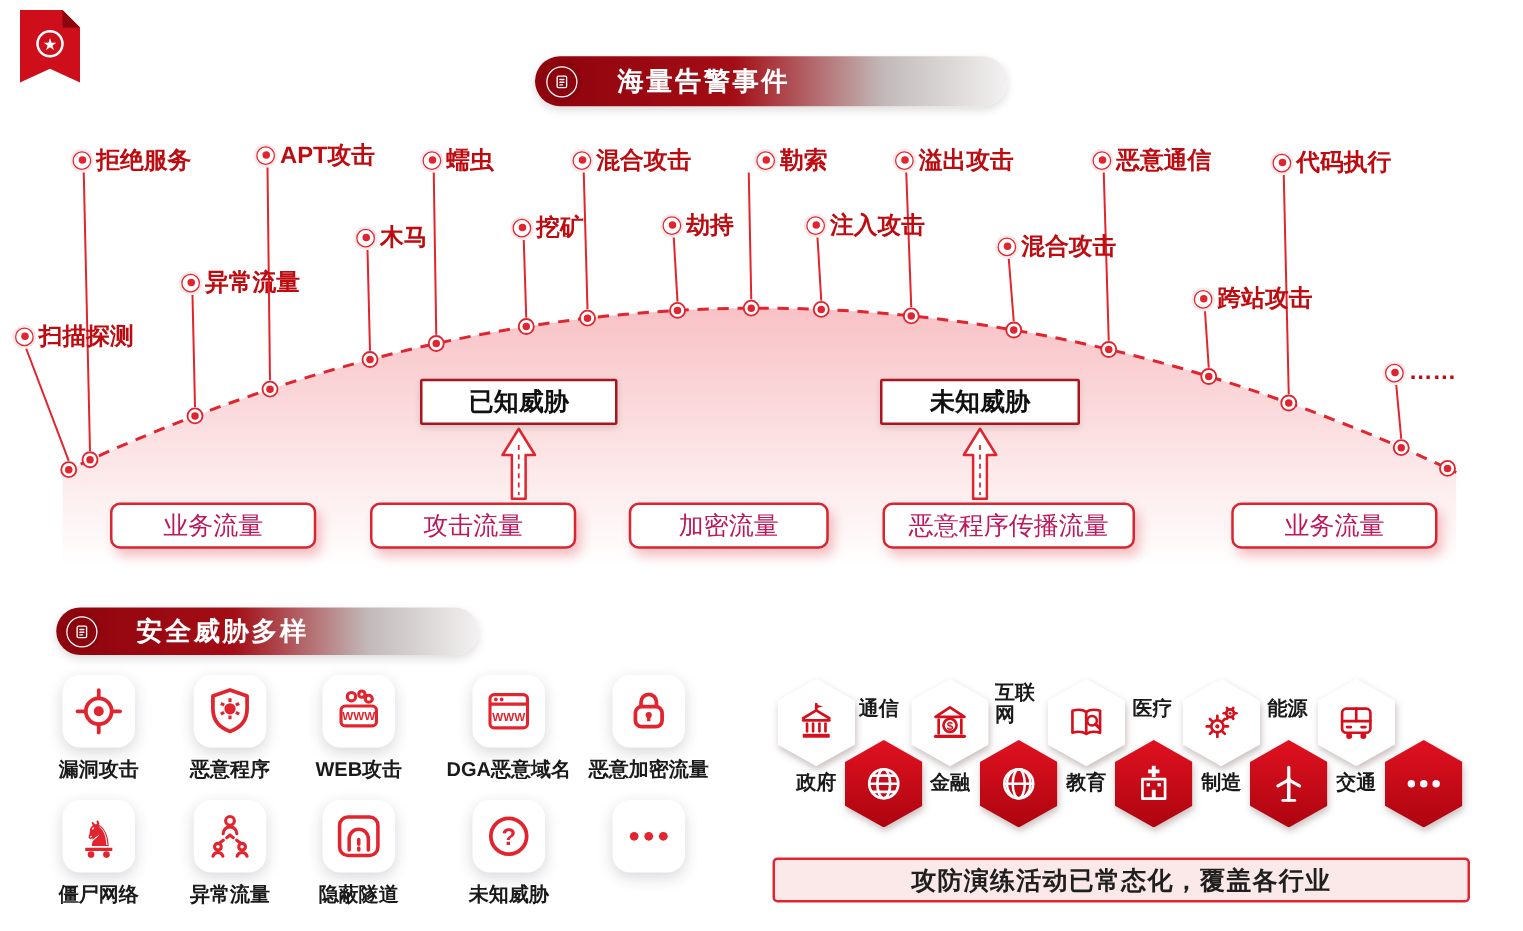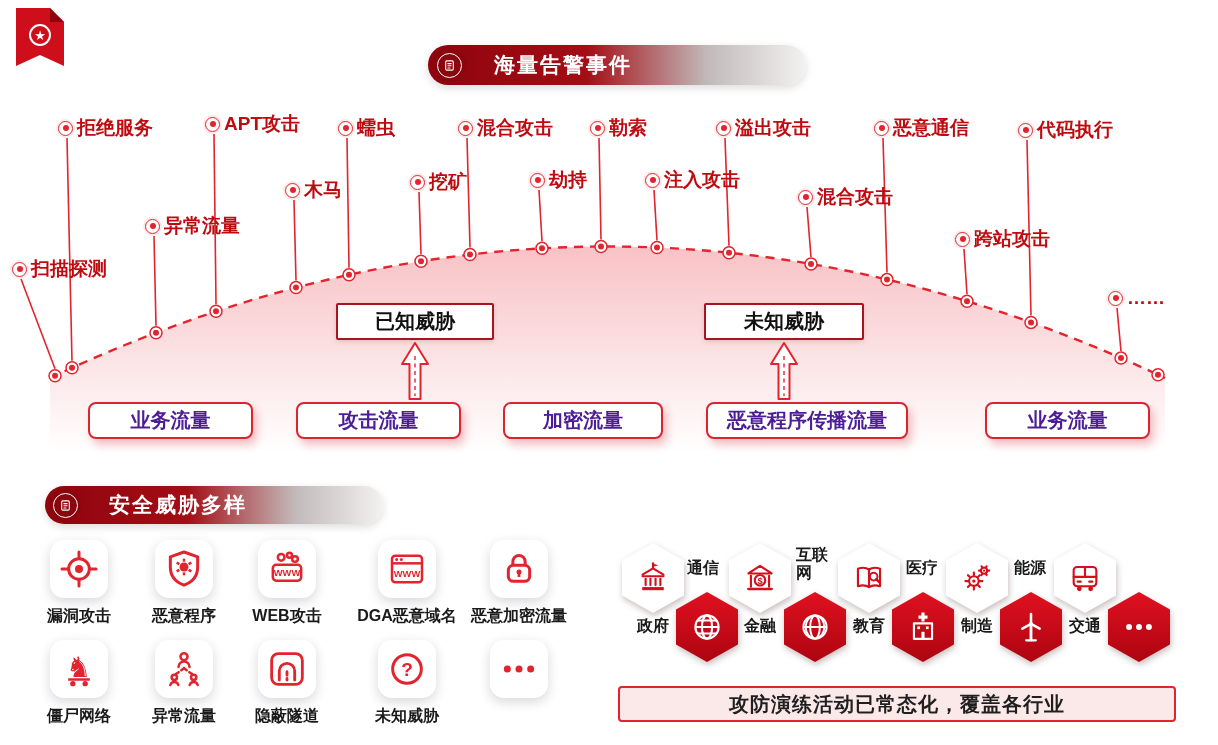--- a/index.html
+++ b/index.html
@@ -19,22 +19,22 @@
     display:flex;align-items:center;justify-content:center;flex:0 0 15px;
     box-shadow:0 0 0 2px rgba(226,36,46,.10)}
   .pin-icon span{width:6px;height:6px;border-radius:50%;background:#E2242E}
   .threat-text{font-size:19px;font-weight:bold;color:#BE0B10;white-space:nowrap}
 
   
   .cat-box{position:absolute;top:303px;height:37px;z-index:3;background:#fff;border:2.5px solid #A8151E;
     border-radius:2px;display:flex;align-items:center;justify-content:center;font-size:20px;font-weight:bold;
     color:#111;box-shadow:0 2px 5px rgba(0,0,0,.12)}
   .flow-box{position:absolute;top:402px;height:37px;z-index:3;background:#fff;border:2px solid #D8252F;
-    border-radius:8px;display:flex;align-items:center;justify-content:center;font-size:20px;font-weight:bold;
-    color:#4c1d95;box-shadow:4px 6px 9px rgba(216,37,47,.28)}
+    border-radius:8px;display:flex;align-items:center;justify-content:center;font-size:20px;font-weight:normal;
+    color:#be185d;box-shadow:4px 6px 9px rgba(216,37,47,.28)}
 
   
   .section-header{position:absolute;z-index:4;display:flex;align-items:center;height:38px;border-radius:19px;
     background:linear-gradient(90deg,#8F040D 0%,#A30D15 42%,#C2BABA 74%,#F3F1F1 100%);
     padding-left:4px;gap:28px;box-shadow:0 3px 8px rgba(0,0,0,.14)}
   .pill-main{left:428px;top:45px;width:378px;height:40px;border-radius:20px}
   .pill-threat{left:45px;top:486px;width:338px}
   .pill-industry{left:615px;top:486px;width:342px}
   .hdr-icon{width:32px;height:32px;border-radius:50%;background:#8A050D;display:flex;align-items:center;
     justify-content:center;flex:0 0 32px}
@@ -214,21 +214,21 @@
           <span></span>
         </span>
         <span class="threat-text">混合攻击</span>
       </div>
       <div class="threat-label" style="left:530px;top:169px">
         <span class="pin-icon">
           <span></span>
         </span>
         <span class="threat-text">劫持</span>
       </div>
-      <div class="threat-label" style="left:590px;top:117px">
+      <div class="threat-label" style="left:605px;top:117px">
         <span class="pin-icon">
           <span></span>
         </span>
         <span class="threat-text">勒索</span>
       </div>
       <div class="threat-label" style="left:645px;top:169px">
         <span class="pin-icon">
           <span></span>
         </span>
         <span class="threat-text">注入攻击</span>

